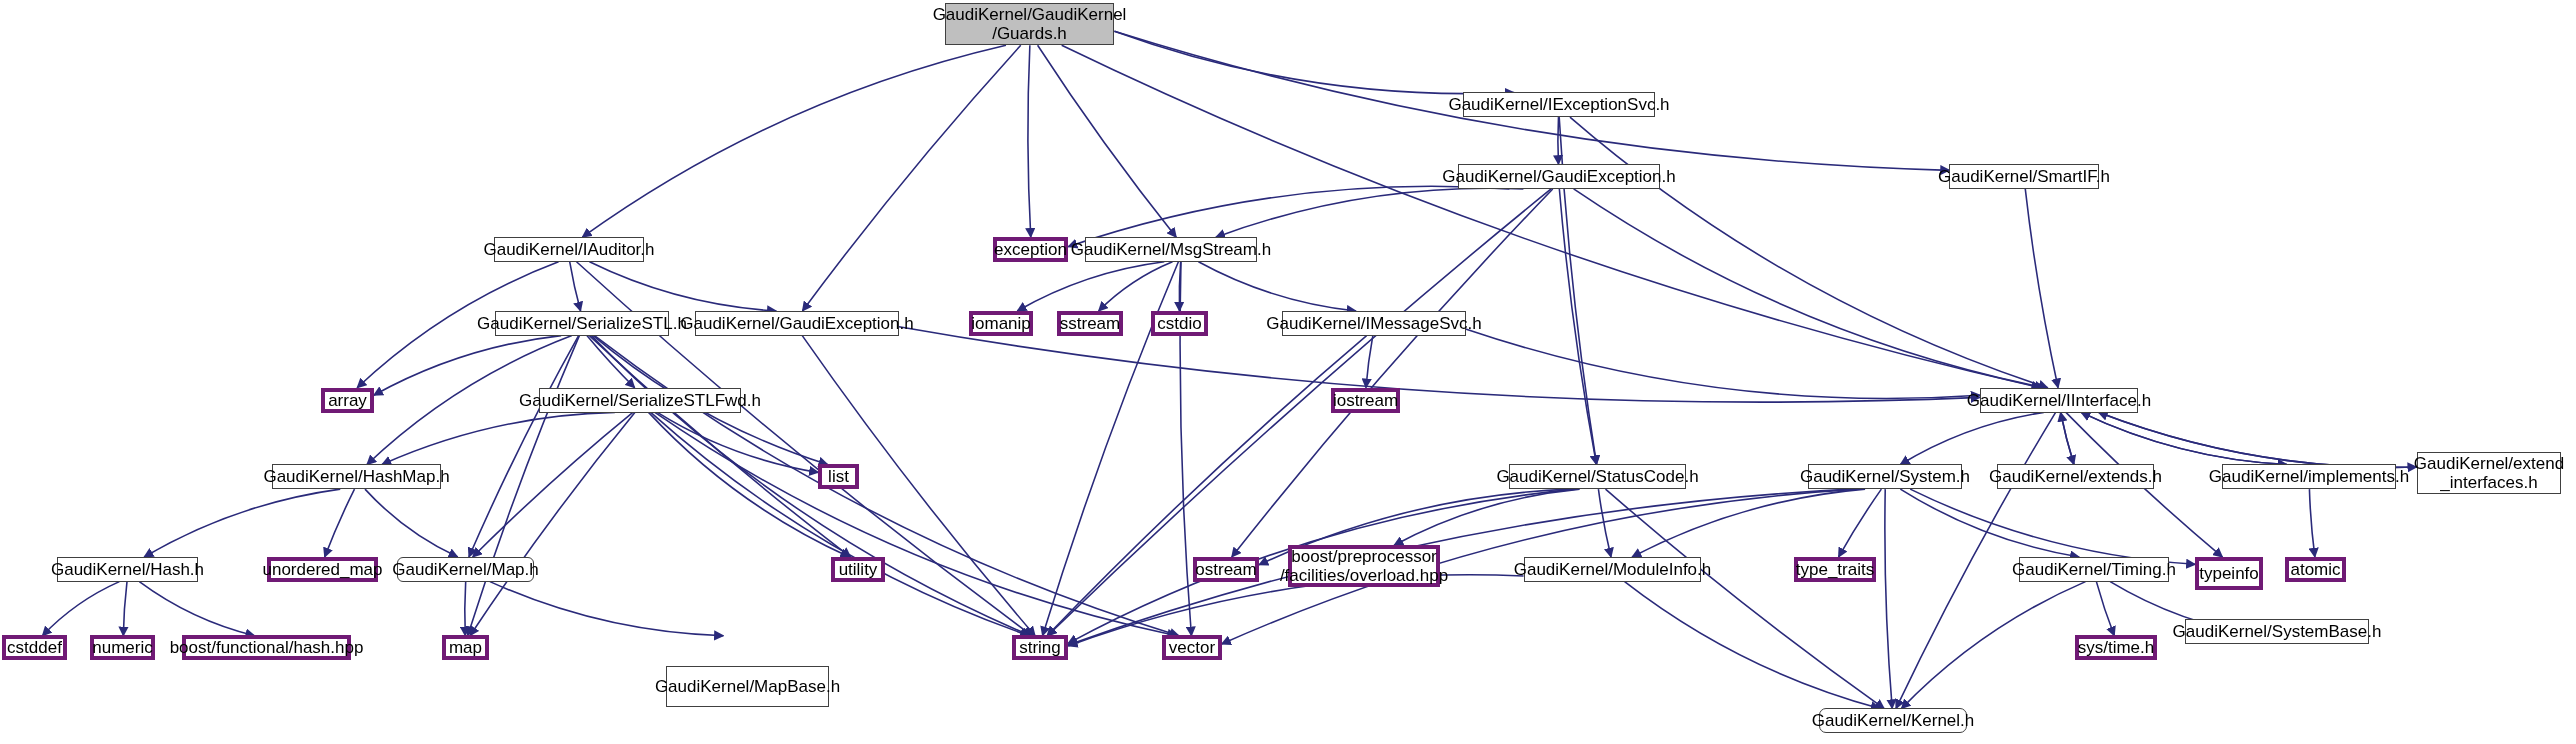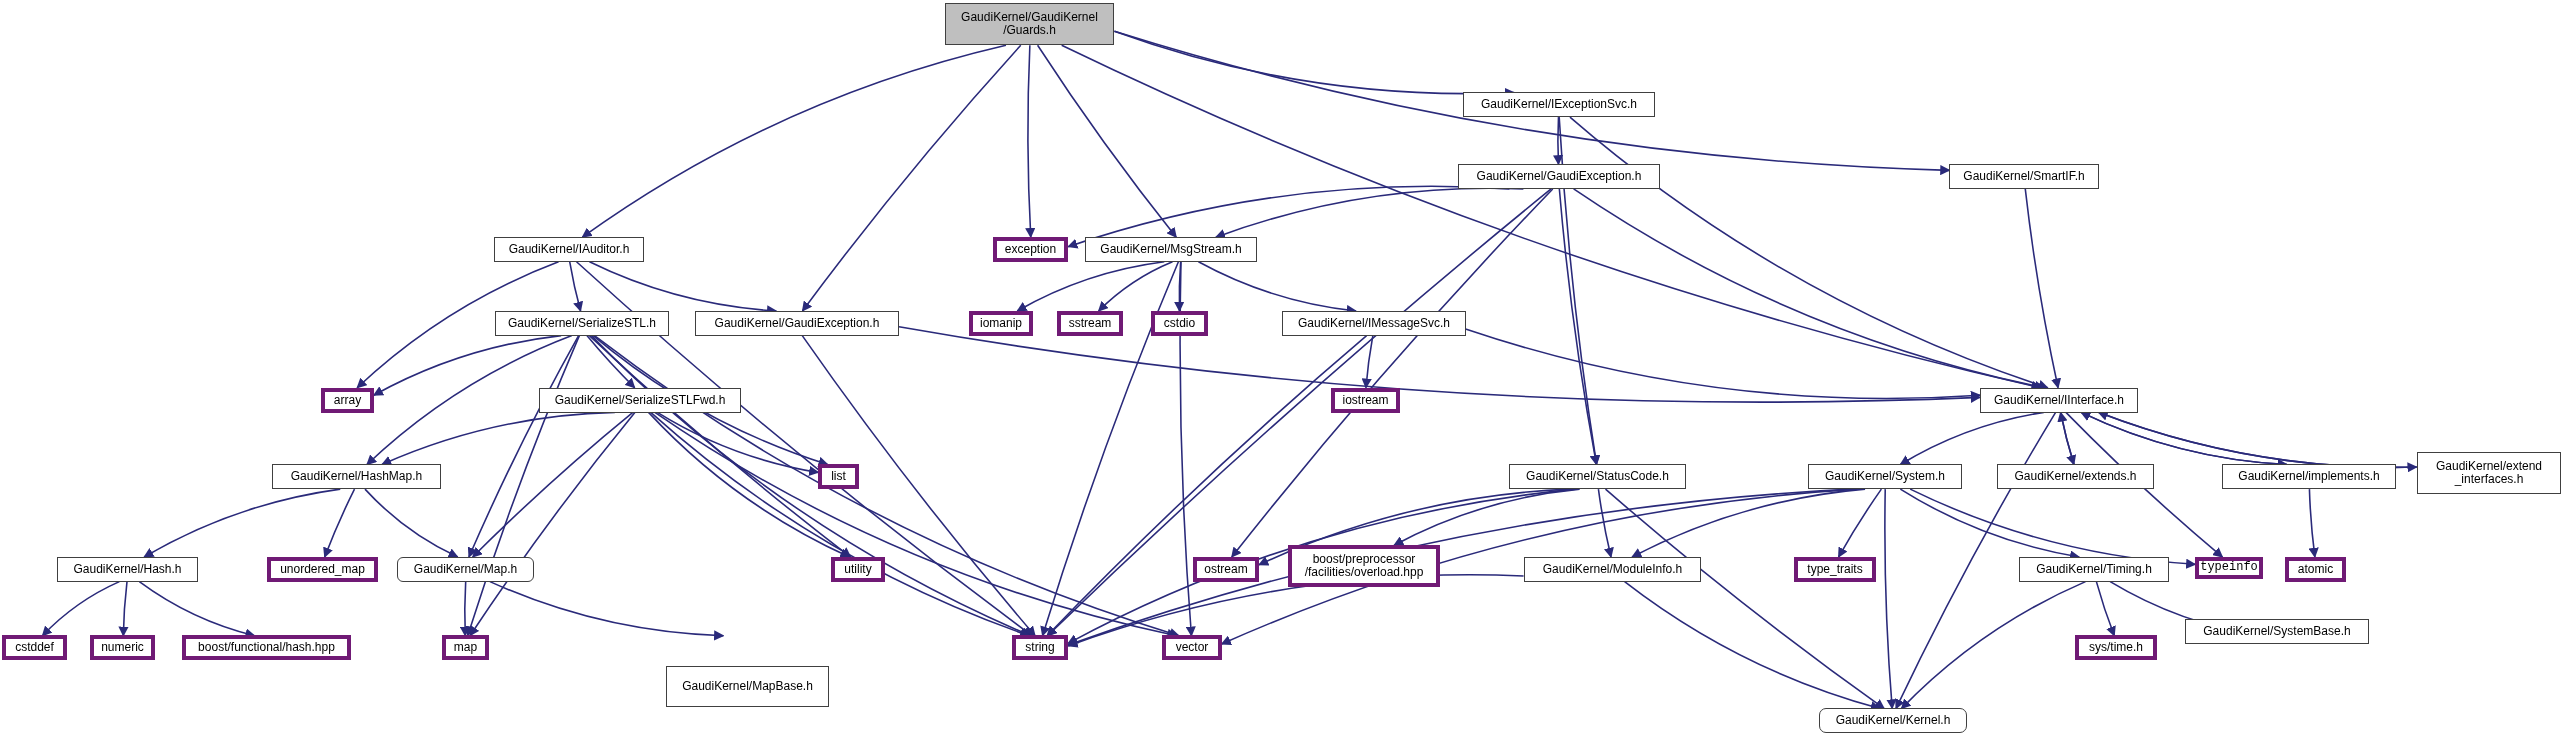--- a/index.html
+++ b/index.html
@@ -12,21 +12,21 @@
     overflow:hidden;
   }
   #edges{position:absolute;left:0;top:0;width:2576px;height:745px;pointer-events:none;}
   .node{
     position:absolute;
     box-sizing:border-box;
     display:flex;
     align-items:center;
     justify-content:center;
     text-align:center;
-    font-size:12px;
+    font-size:17px;
     line-height:1.12;
     color:#000000;
     background:#ffffff;
     white-space:pre-line;
     letter-spacing:0px;
   }
   .node.lib{ border:4px solid #701a75; }
   .node.hdr{ border:1.5px solid #404040; }
   .node.root{ border:1.5px solid #404040; background:#bfbfbf; }
 </style>
@@ -156,21 +156,21 @@
       <div class="node hdr" style="left: 57px; top: 557px; width: 141px; height: 24.6px;">GaudiKernel/Hash.h</div>
       <div class="node lib" style="left: 267px; top: 557px; width: 111px; height: 24.6px;">unordered_map</div>
       <div class="node hdr" style="left: 397px; top: 557px; width: 137px; height: 24.6px; border-radius: 6px;">GaudiKernel/Map.h</div>
       <div class="node lib" style="left: 831px; top: 557px; width: 54px; height: 24.6px;">utility</div>
       <div class="node lib" style="left: 1193px; top: 557px; width: 66px; height: 24.6px;">ostream</div>
       <div class="node lib" style="left: 1288px; top: 545px; width: 152px; height: 42px;">boost/preprocessor
 /facilities/overload.hpp</div>
       <div class="node hdr" style="left: 1524px; top: 557px; width: 177px; height: 24.6px;">GaudiKernel/ModuleInfo.h</div>
       <div class="node lib" style="left: 1794px; top: 557px; width: 82px; height: 24.6px;">type_traits</div>
       <div class="node hdr" style="left: 2019px; top: 557px; width: 150px; height: 24.6px;">GaudiKernel/Timing.h</div>
-      <div class="node lib" style="left: 2195px; top: 557px; width: 68px; height: 22px; font-family: Liberation Mono, monospace;">typeinfo</div>
+      <div class="node lib" style="left: 2195px; top: 557px; width: 68px; height: 33px;">typeinfo</div>
       <div class="node lib" style="left: 2285px; top: 557px; width: 61px; height: 24.6px;">atomic</div>
       <div class="node lib" style="left: 2px; top: 635px; width: 65px; height: 24.6px;">cstddef</div>
       <div class="node lib" style="left: 90px; top: 635px; width: 65px; height: 24.6px;">numeric</div>
       <div class="node lib" style="left: 182px; top: 635px; width: 169px; height: 24.6px;">boost/functional/hash.hpp</div>
       <div class="node lib" style="left: 442px; top: 635px; width: 47px; height: 24.6px;">map</div>
       <div class="node hdr" style="left: 666px; top: 666px; width: 163px; height: 41px;">GaudiKernel/MapBase.h</div>
       <div class="node lib" style="left: 1012px; top: 635px; width: 56px; height: 24.6px;">string</div>
       <div class="node lib" style="left: 1162px; top: 635px; width: 60px; height: 24.6px;">vector</div>
       <div class="node lib" style="left: 2075px; top: 635px; width: 82px; height: 24.6px;">sys/time.h</div>
       <div class="node hdr" style="left: 2185px; top: 619px; width: 184px; height: 24.6px;">GaudiKernel/SystemBase.h</div>

